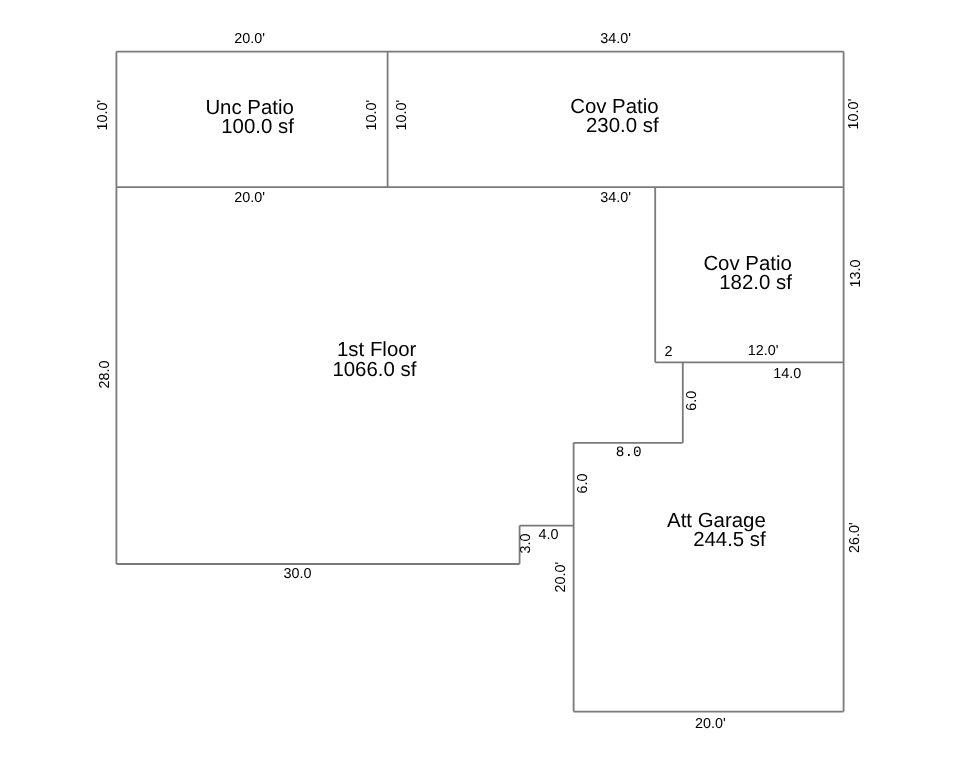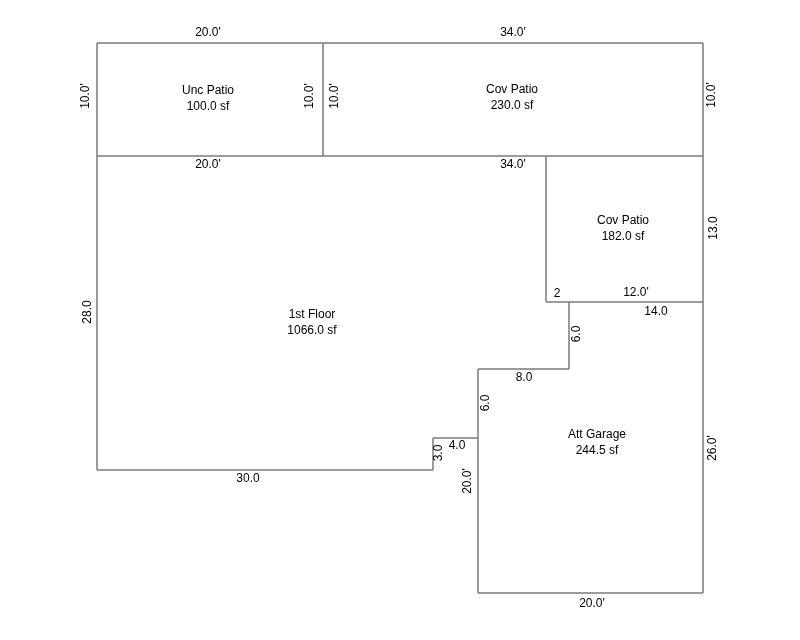--- a/index.html
+++ b/index.html
@@ -35,22 +35,22 @@
     white-space: nowrap;
     transform: translate(-50%, -50%);
     color: #000000;
   }
   .dim-label.rot {
     transform: translate(-50%, -50%) rotate(-90deg);
   }
   .room-label {
     position: absolute;
     transform: translate(-50%, -50%);
-    text-align: center;
-    font-size: 12px;
+    text-align: right;
+    font-size: 17px;
     line-height: 16px;
     white-space: nowrap;
     color: #000000;
   }
 </style>
 </head>
 <body>
 
 <div class="floorplan">
   <svg width="800" height="640" viewBox="0 0 800 640">
@@ -79,41 +79,41 @@
       <div class="dim-label rot" style="left: 334px; top: 96px;">10.0'</div>
       <div class="dim-label rot" style="left: 711px; top: 95px;">10.0'</div>
       <div class="dim-label" style="left: 208px; top: 164px;">20.0'</div>
       <div class="dim-label" style="left: 513px; top: 164px;">34.0'</div>
       <div class="dim-label rot" style="left: 713px; top: 228px;">13.0</div>
       <div class="dim-label" style="left: 557px; top: 293px;">2</div>
       <div class="dim-label" style="left: 636px; top: 292px; text-align: center;">12.0'</div>
       <div class="dim-label" style="left: 656px; top: 311px;">14.0</div>
       <div class="dim-label rot" style="left: 87px; top: 312px;">28.0</div>
       <div class="dim-label rot" style="left: 576px; top: 334px;">6.0</div>
-      <div class="dim-label" style="left: 524px; top: 377px;">8.0</div>
+      <div class="dim-label" style="left: 524px; top: 377px; font-family: Liberation Mono, monospace;">8.0</div>
       <div class="dim-label rot" style="left: 485px; top: 403px;">6.0</div>
       <div class="dim-label" style="left: 457px; top: 445px;">4.0</div>
       <div class="dim-label rot" style="left: 438px; top: 453px;">3.0</div>
       <div class="dim-label rot" style="left: 712px; top: 448px;">26.0'</div>
       <div class="dim-label" style="left: 248px; top: 478px;">30.0</div>
       <div class="dim-label rot" style="left: 467px; top: 481px;">20.0'</div>
       <div class="dim-label" style="left: 592px; top: 603px;">20.0'</div>
       <div class="room-label" style="left: 208px; top: 98px;">
         <div>Unc Patio</div>
         <div>100.0 sf</div>
       </div>
       <div class="room-label" style="left: 512px; top: 97px;">
         <div>Cov Patio</div>
         <div>230.0 sf</div>
       </div>
       <div class="room-label" style="left: 623px; top: 228px;">
         <div>Cov Patio</div>
         <div>182.0 sf</div>
       </div>
-      <div class="room-label" style="left: 312px; top: 322px;">
+      <div class="room-label" style="left: 312px; top: 300px;">
         <div>1st Floor</div>
         <div>1066.0 sf</div>
       </div>
       <div class="room-label" style="left: 597px; top: 442px;">
         <div>Att Garage</div>
         <div>244.5 sf</div>
       </div>
     </div>
 </div>
 

